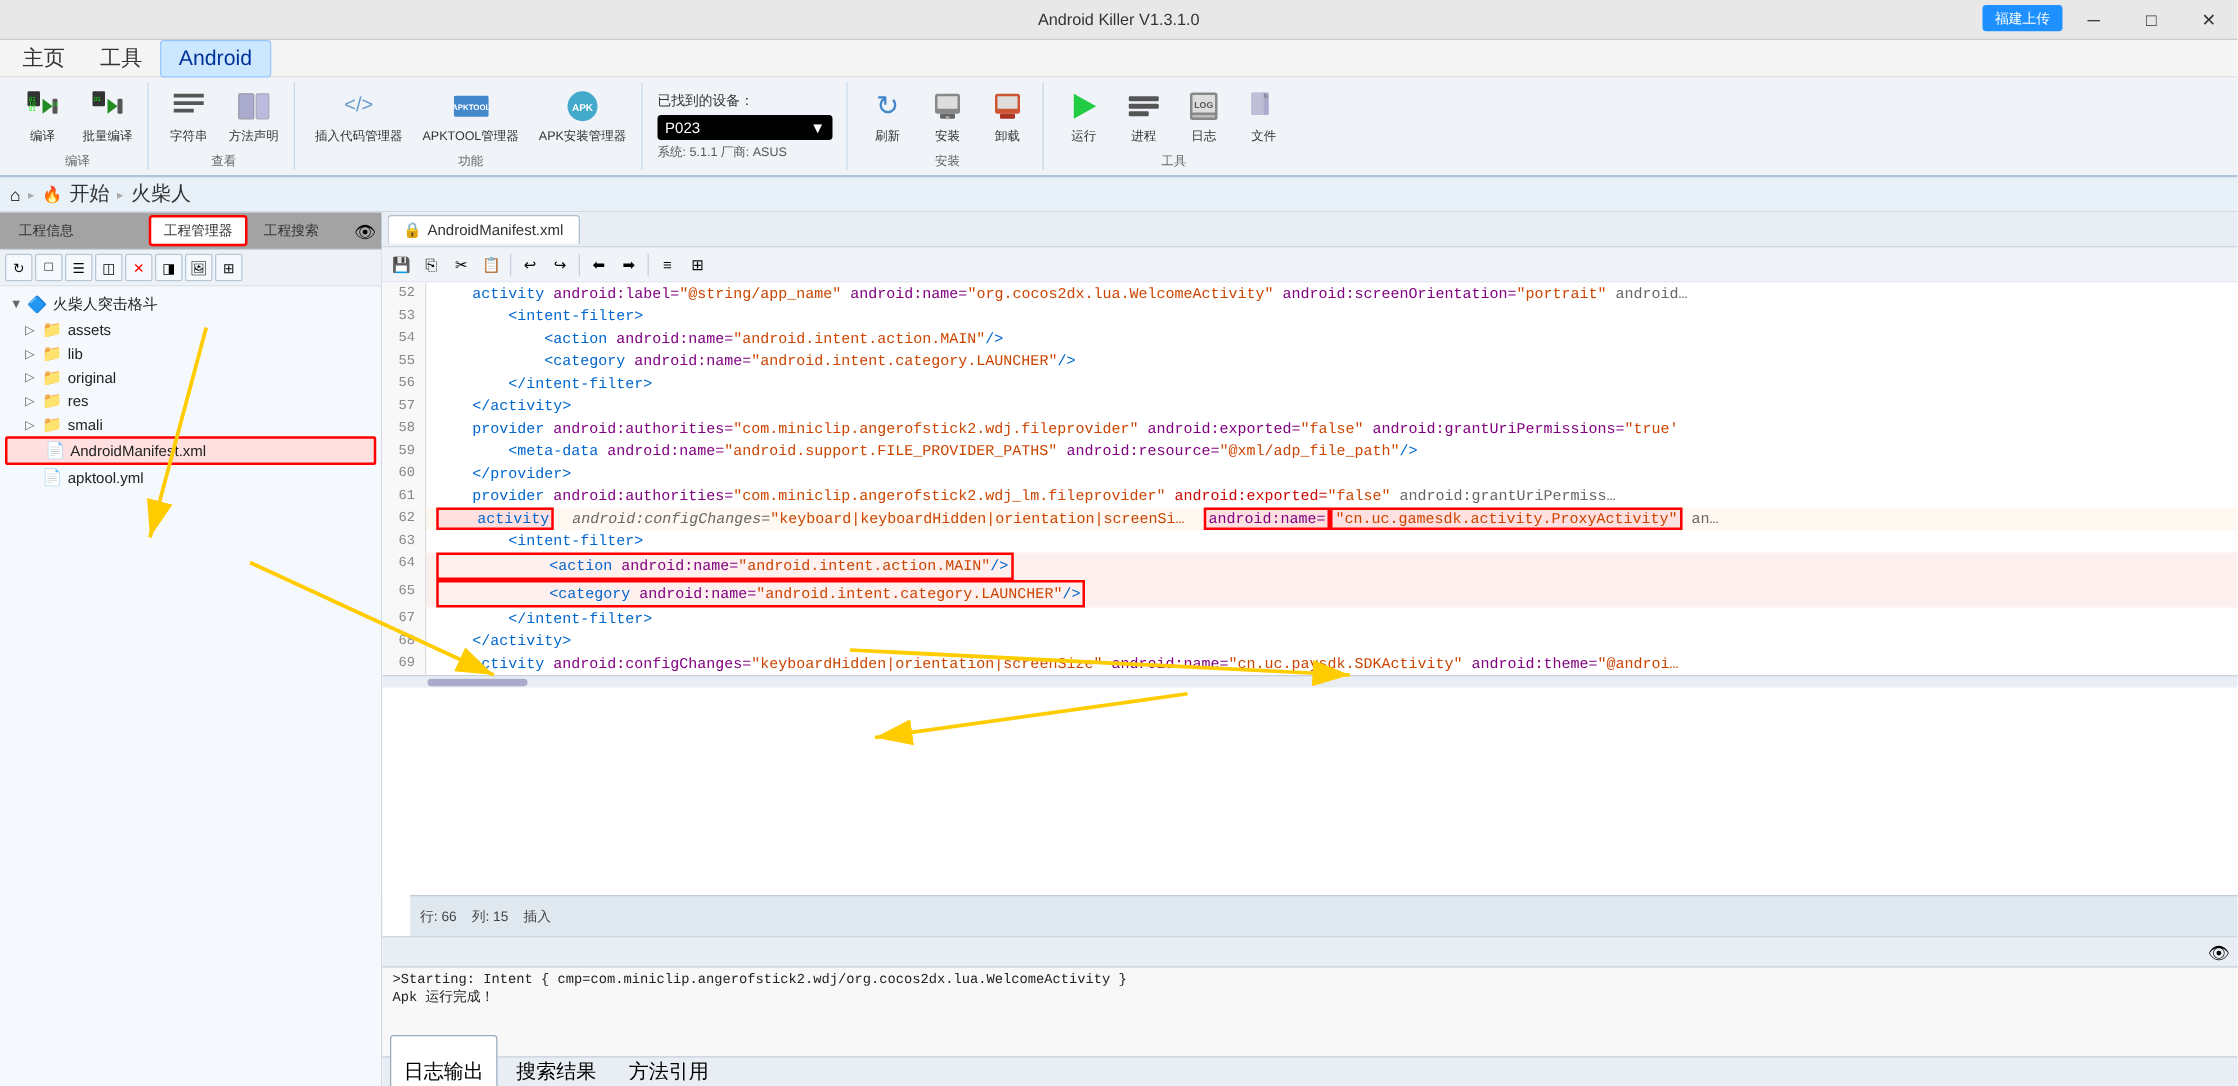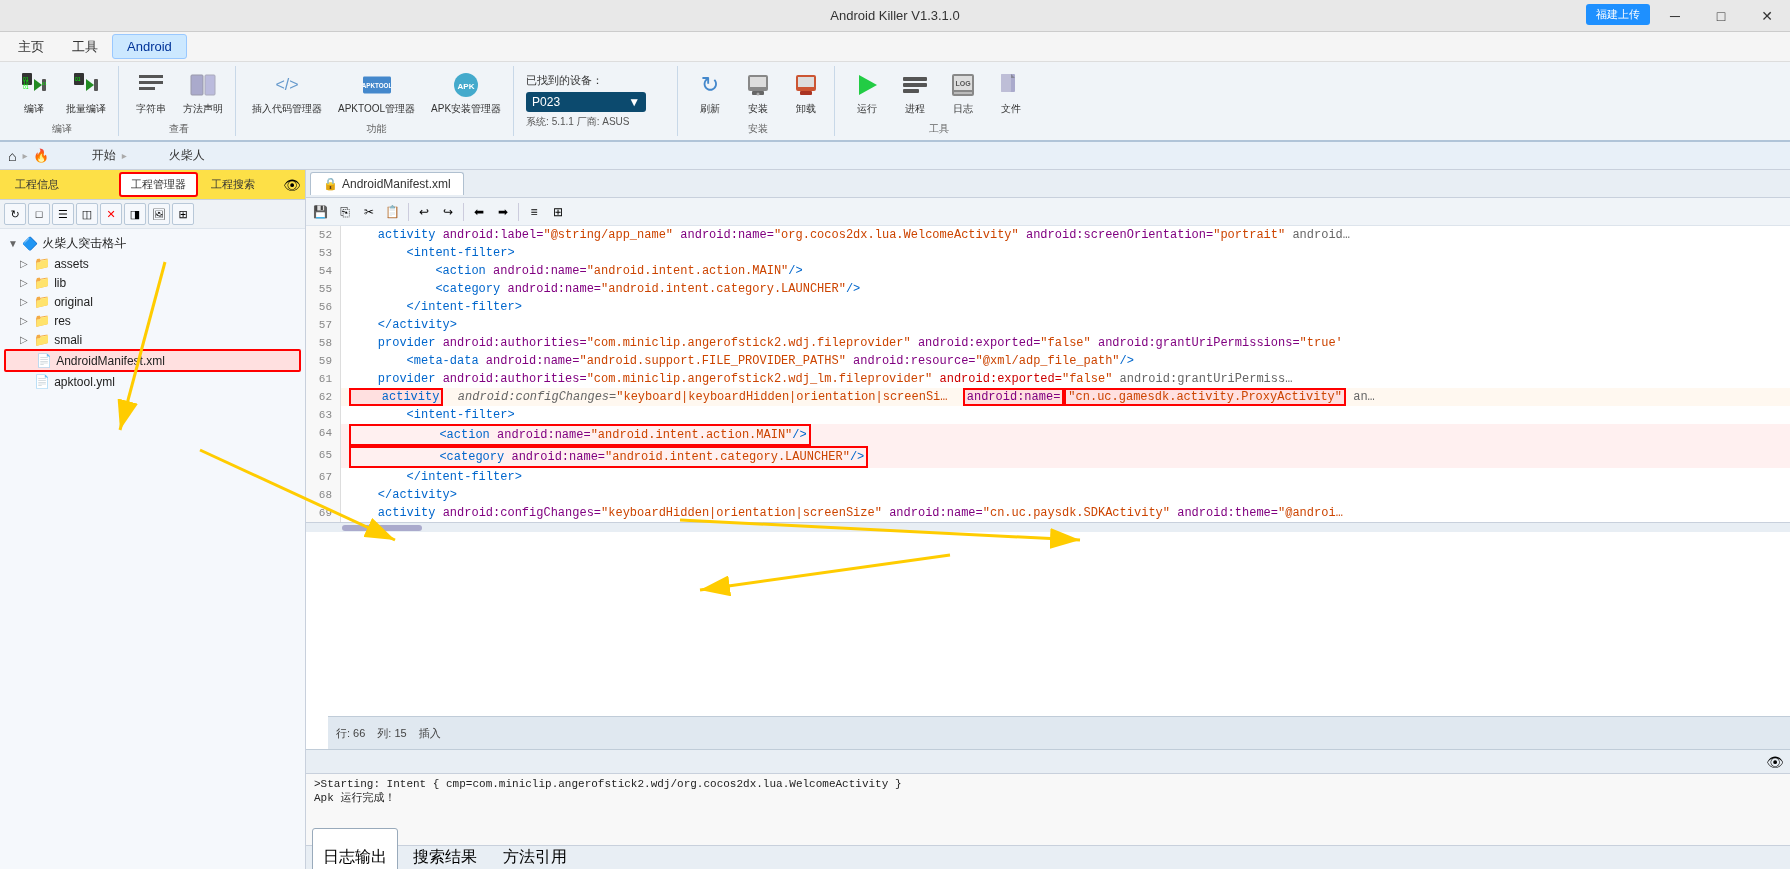--- a/index.html
+++ b/index.html
@@ -51,21 +51,21 @@
       background: #f5f5f5;
       display: flex;
       align-items: center;
       border-bottom: 1px solid #ddd;
       padding: 0 4px;
     }
     .menu-item {
       padding: 4px 14px;
       cursor: pointer;
       color: #333;
-      font-size: 13px;
+      font-size: 17px;
       border-radius: 3px;
     }
     .menu-item.active {
       background: #cce8ff;
       border: 1px solid #99c8ff;
       color: #003399;
     }
 
     
     #toolbar {
@@ -122,63 +122,63 @@
     .device-section {
       display: flex;
       flex-direction: column;
       justify-content: center;
       padding: 0 8px;
       border-right: 1px solid #c8d8e8;
       min-width: 160px;
     }
     .device-label { font-size: 11px; color: #333; margin-bottom: 4px; }
     .device-select {
-      background: #0c4a6e;
+      background: #000000;
       color: white;
       padding: 3px 6px;
       border-radius: 3px;
       font-size: 12px;
       display: flex;
       align-items: center;
       justify-content: space-between;
       cursor: pointer;
-      width: 120px;
+      width: 140px;
     }
     .device-info { font-size: 10px; color: #555; margin-top: 3px; }
 
     
     #breadcrumb {
       height: 28px;
       background: #e8f0f8;
       border-bottom: 1px solid #c8d0dc;
       display: flex;
       align-items: center;
       padding: 0 8px;
       gap: 6px;
     }
     .home-icon { font-size: 14px; cursor: pointer; }
-    .bc-item { font-size: 12px; cursor: pointer; color: #333; margin-left: 36px; }
+    .bc-item { font-size: 16px; cursor: pointer; color: #333; }
 
     
     #main {
       display: flex;
       height: calc(869px - 32px - 30px - 80px - 28px);
     }
 
     
     #left-panel {
       width: 306px;
       background: #f5f8fc;
       border-right: 1px solid #c8d0dc;
       display: flex;
       flex-direction: column;
     }
     .panel-tabs {
       display: flex;
-      background: #fde047;
+      background: #a3a3a3;
       border-bottom: 1px solid #c8d0dc;
       align-items: center;
       padding: 2px 4px;
       gap: 2px;
       position: relative;
       text-align: center;
     }
     .panel-tab {
       padding: 3px 10px;
       font-size: 11px;
@@ -751,20 +751,26 @@
 
       <div class="code-line">
         <span class="line-num">59</span>
         <span class="line-content">
           <span class="kw-tag">&nbsp;&nbsp;&nbsp;&nbsp;&nbsp;&nbsp;&nbsp;&nbsp;&lt;meta-data</span>
           <span class="kw-attr"> android:name=</span><span class="kw-string">"android.support.FILE_PROVIDER_PATHS"</span>
           <span class="kw-attr"> android:resource=</span><span class="kw-string">"@xml/adp_file_path"</span><span class="kw-tag">/&gt;</span>
         </span>
       </div>
 
+      <div class="code-line">
+        <span class="line-num">60</span>
+        <span class="line-content">
+          <span class="kw-tag">&nbsp;&nbsp;&nbsp;&nbsp;&lt;/provider&gt;</span>
+        </span>
+      </div>
 
       <div class="code-line">
         <span class="line-num">61</span>
         <span class="line-content">
           <span class="kw-tag">&nbsp;&nbsp;&nbsp;&nbsp;provider</span>
           <span class="kw-attr"> android:authorities=</span><span class="kw-string">"com.miniclip.angerofstick2.wdj_lm.fileprovider"</span>
           <span style="color:#cc0000;"> android:exported=</span><span class="kw-string">"false"</span>
           <span style="color:#666"> android:grantUriPermiss…</span>
         </span>
       </div>

